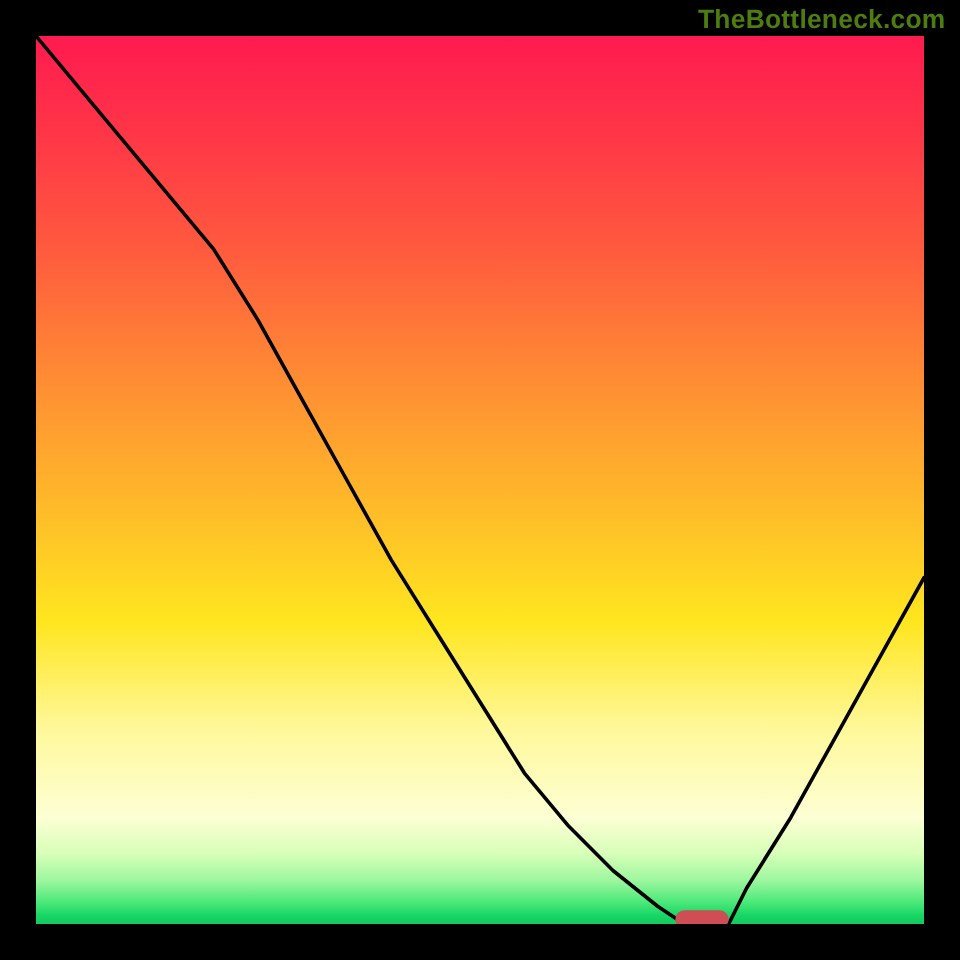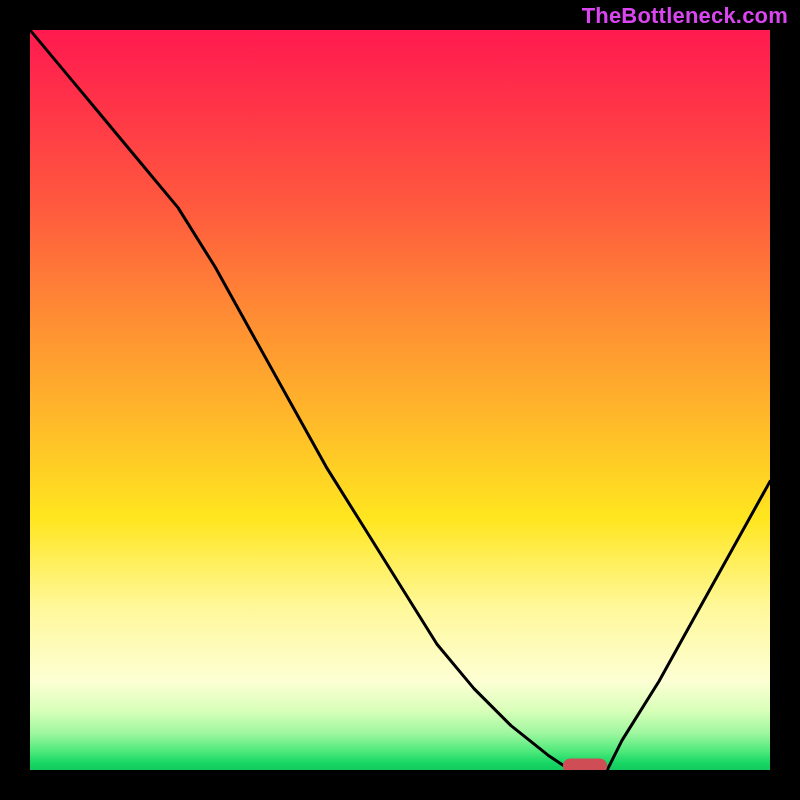--- a/index.html
+++ b/index.html
@@ -14,21 +14,21 @@
   .stage {
     position: relative;
     width: 800px;
     height: 800px;
     background: #000;
   }
   .watermark {
     position: absolute;
     top: 3px;
     right: 12px;
-    color: #d946ef;
+    color: #4d7c0f;
     font-size: 22px;
     font-weight: 600;
     letter-spacing: 0.2px;
     z-index: 5;
   }
   
   .plot {
     position: absolute;
     left: 30px;
     top: 30px;

